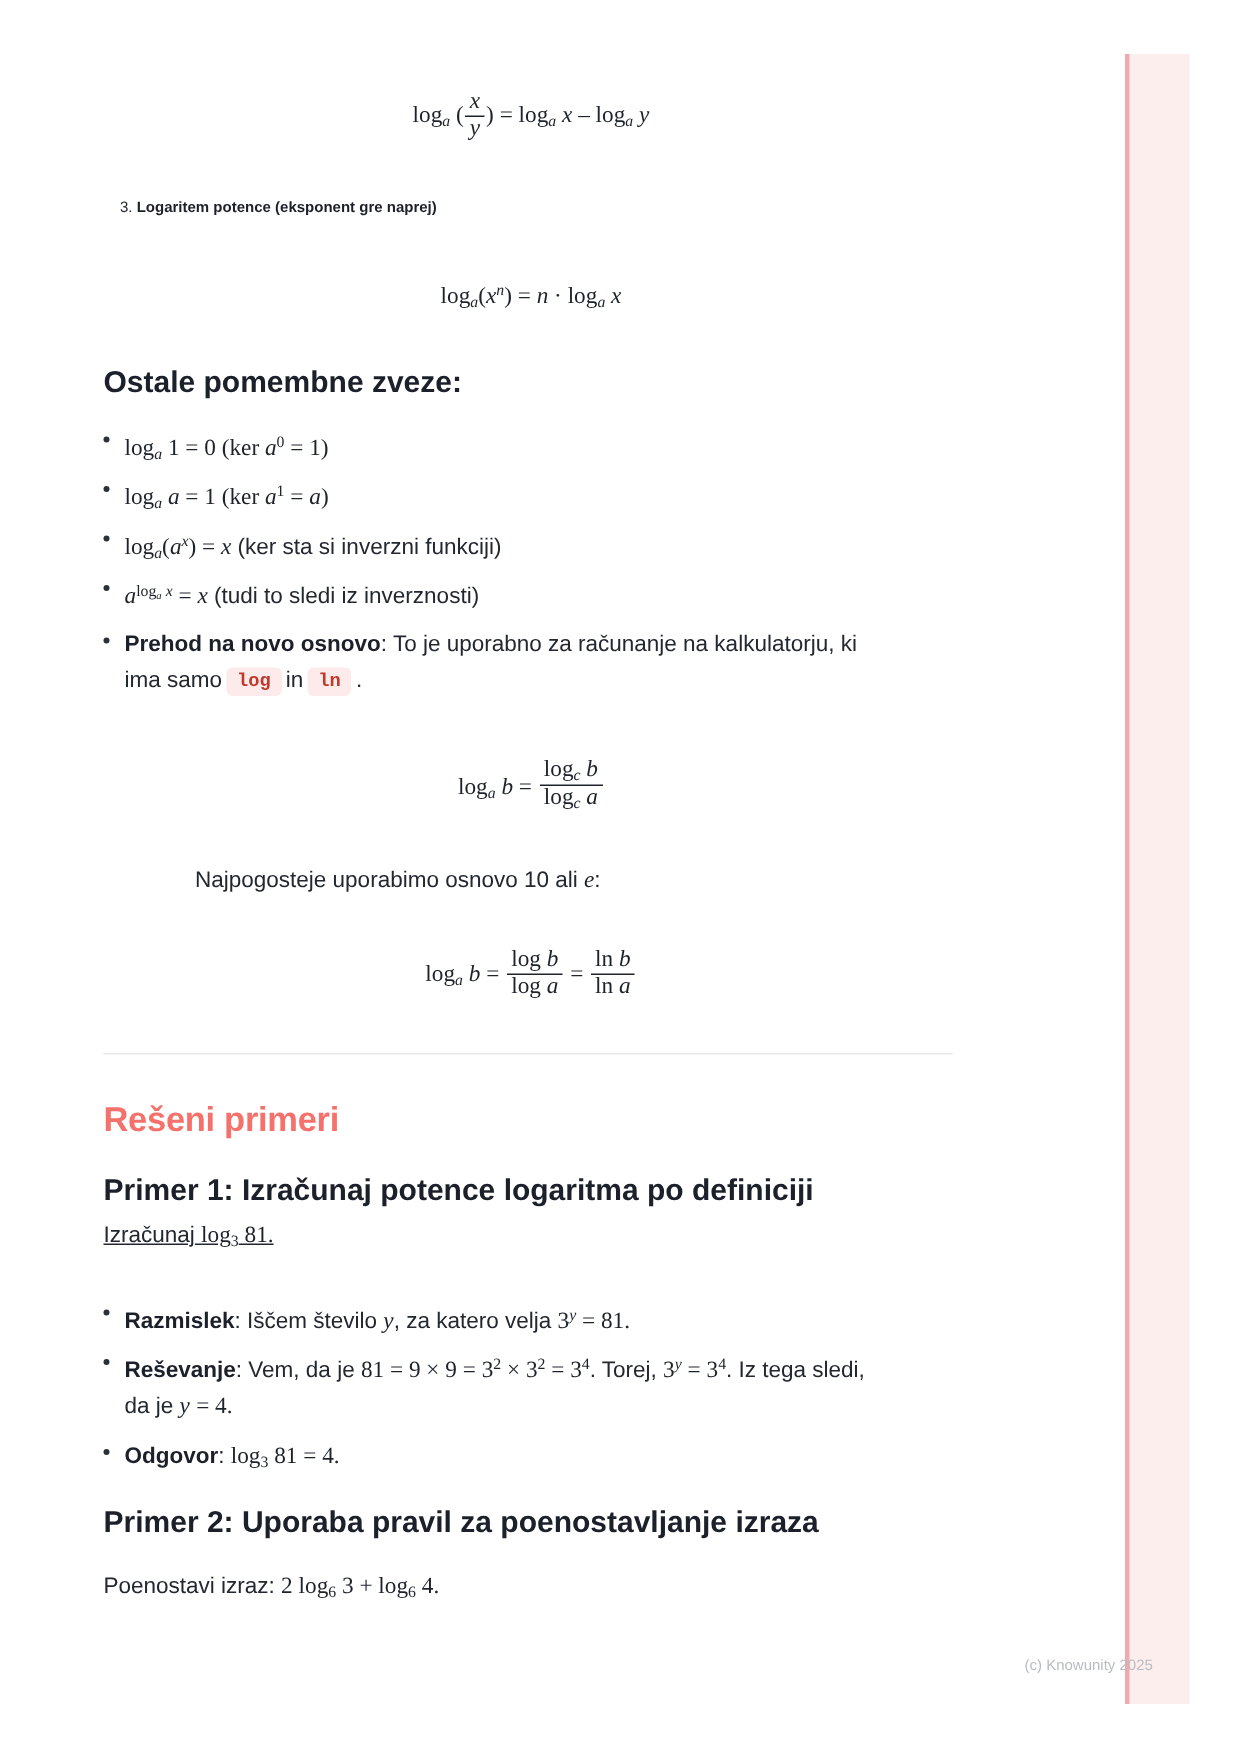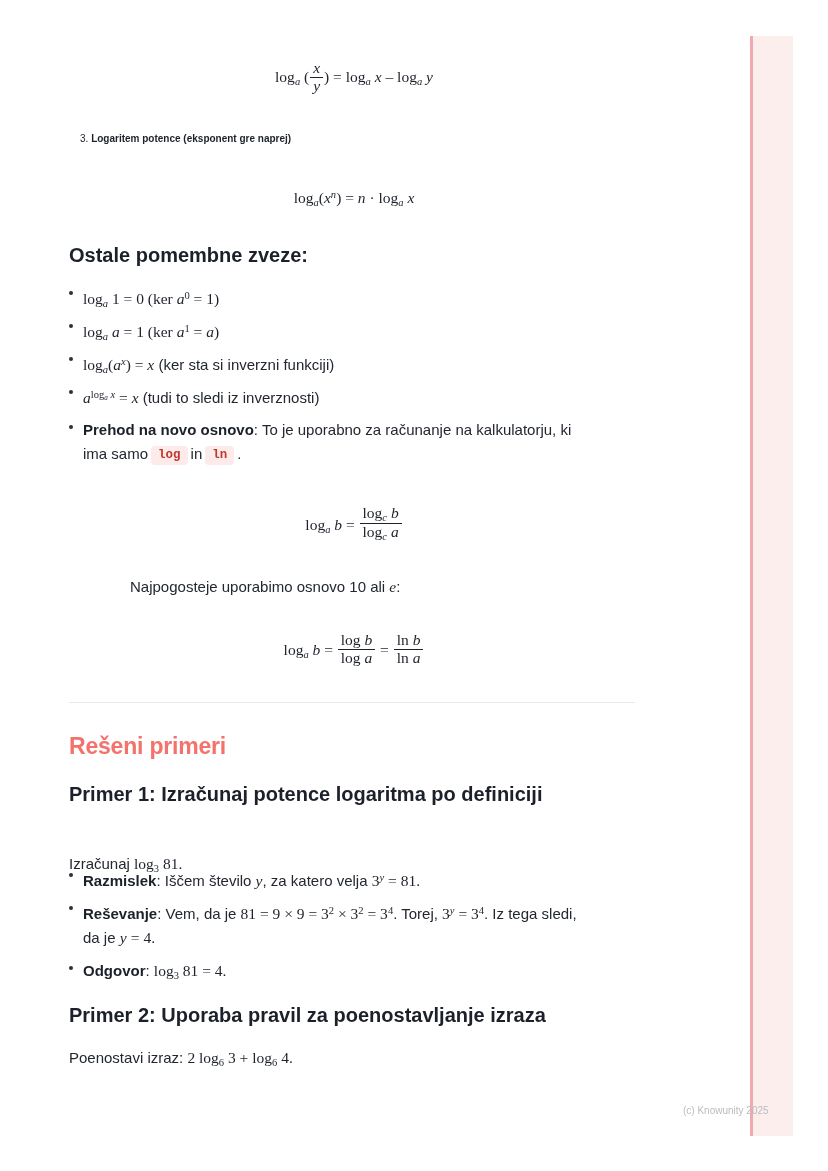--- a/index.html
+++ b/index.html
@@ -237,21 +237,21 @@
   <div class="math-display" style="position:absolute; left:0; top:632px; width:708px;">
     <span class="m">log<span class="sub">a</span>&nbsp;<span class="mi">b</span> = <span class="frac"><span class="num">log&nbsp;<span class="mi">b</span></span><span class="den">log&nbsp;<span class="mi">a</span></span></span> = <span class="frac"><span class="num">ln&nbsp;<span class="mi">b</span></span><span class="den">ln&nbsp;<span class="mi">a</span></span></span></span>
   </div>
 
   <div id="divider"></div>
 
   <div id="section-heading" style="color:#f4726b;">Rešeni primeri</div>
 
   <div class="subhead" style="position:absolute; left:69px; top:783px;">Primer 1: Izračunaj potence logaritma po definiciji</div>
 
-  <div class="para" style="left:69px; top:852px; width:560px;">
+  <div class="para" style="left:69px; top:812px; width:560px;text-decoration:underline;">
     <span>Izračunaj</span>
     <span class="m">log<span class="sub" style="font-style:normal;">3</span>&nbsp;81.</span>
   </div>
 
   <div class="bullet" style="left:69px; top:866px; width:560px;">
     <span class="dot"></span>
     <span class="btext"><b>Razmislek</b><span>: Iščem število</span> <span class="m mi">y</span><span>, za katero velja</span> <span class="m">3<span class="sup-i">y</span> = 81.</span></span>
   </div>
 
   <div class="bullet" style="left:69px; top:899px; width:572px;">

